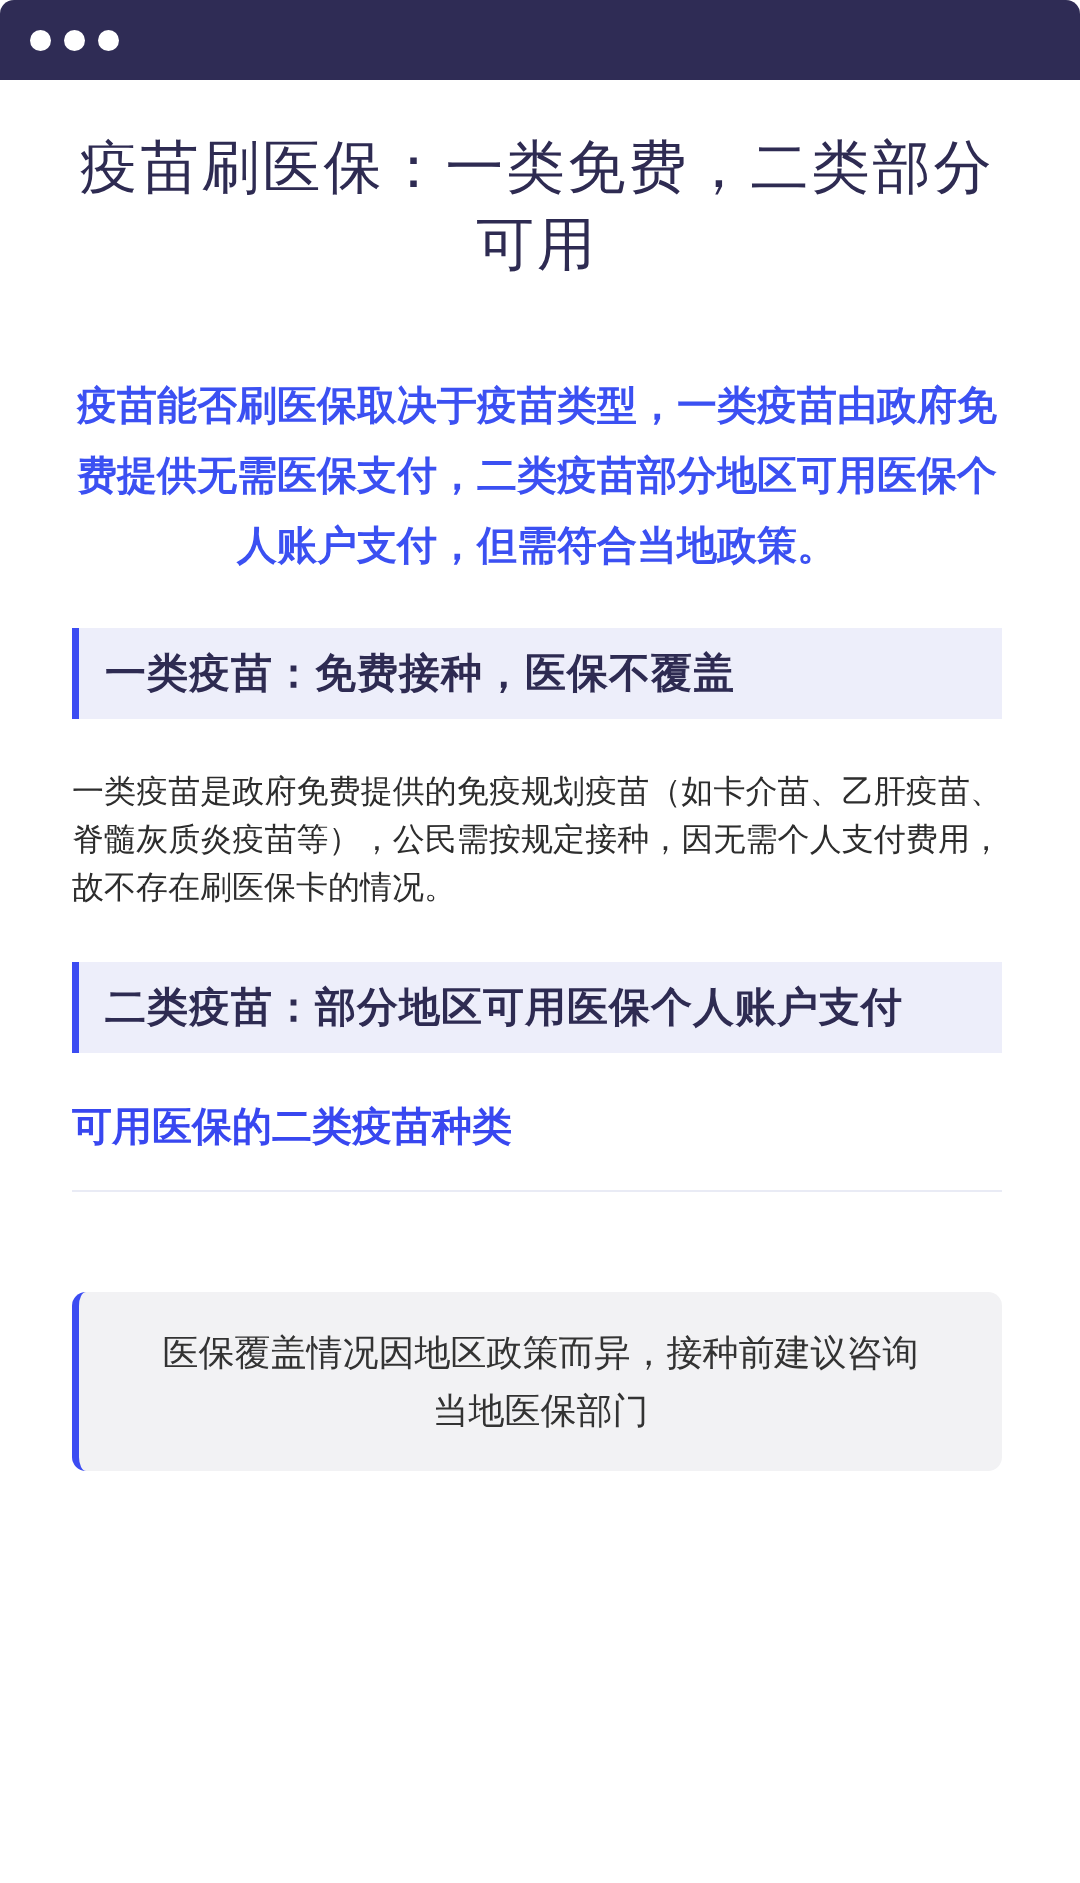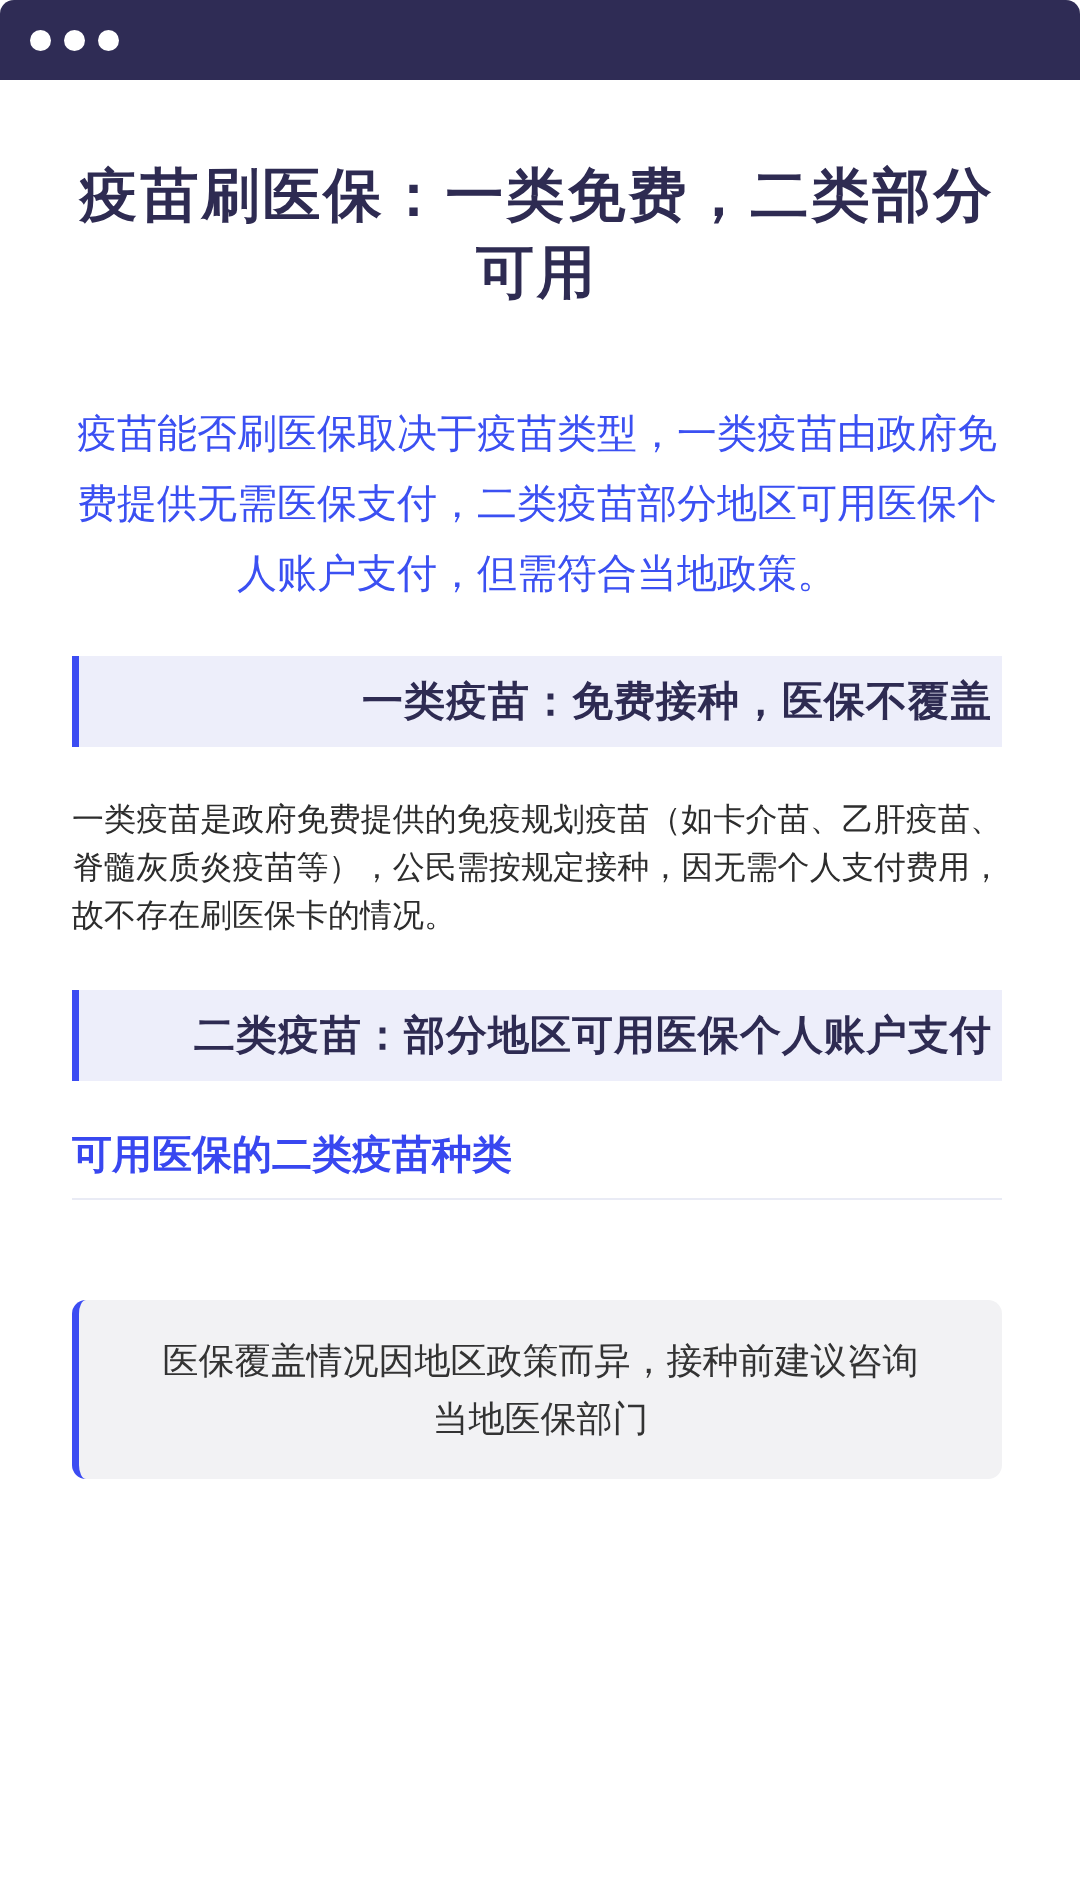--- a/index.html
+++ b/index.html
@@ -14,47 +14,46 @@
     height:80px; width:1080px; background:#2f2c55;
     border-radius:14px 14px 0 0;
     display:flex; align-items:center; padding-left:30px; gap:13px;
   }
   .dot { width:21px; height:21px; border-radius:50%; background:#ffffff; }
 
   
   .content { padding:0 78px 0 72px; }
 
   .page-title {
-    margin-top:76px; text-align:center;
-    font-size:58px; font-weight:700; color:#2e2b52;
+    margin-top:48px; text-align:center;
+    font-size:58px; font-weight:400; color:#2e2b52;
     line-height:1.33; letter-spacing:3px;
   }
   .summary {
     margin-top:88px; text-align:center;
-    font-size:40px; font-weight:400; color:#3b50f2;
+    font-size:40px; font-weight:700; color:#3b50f2;
     line-height:1.75;
   }
   .section-heading {
     margin-top:48px; background:#edeefa;
     border-left:7px solid #3c4cf2;
     padding:18px 10px 18px 26px;
     font-size:41px; font-weight:800; color:#2e2b52;
     letter-spacing:1px;
-    text-align:right;
   }
   .section-heading.second { margin-top:51px; }
   .body-paragraph {
     margin-top:48px;
     font-size:32px; color:#2d2d2d; line-height:1.5;
     text-align:justify;
   }
   .subheading {
     margin-top:46px;
     font-size:40px; font-weight:700; color:#3847f0;
-    padding-bottom:16px; border-bottom:2px solid #e9ebf5;
+    padding-bottom:36px; border-bottom:2px solid #e9ebf5;
   }
   .note-box {
     margin-top:100px; background:#f2f2f4;
     border-left:7px solid #3c4cf2; border-radius:14px;
     padding:32px 70px;
     font-size:36px; color:#333333; text-align:center; line-height:1.6;
   }
 </style>
 </head>
 <body>

